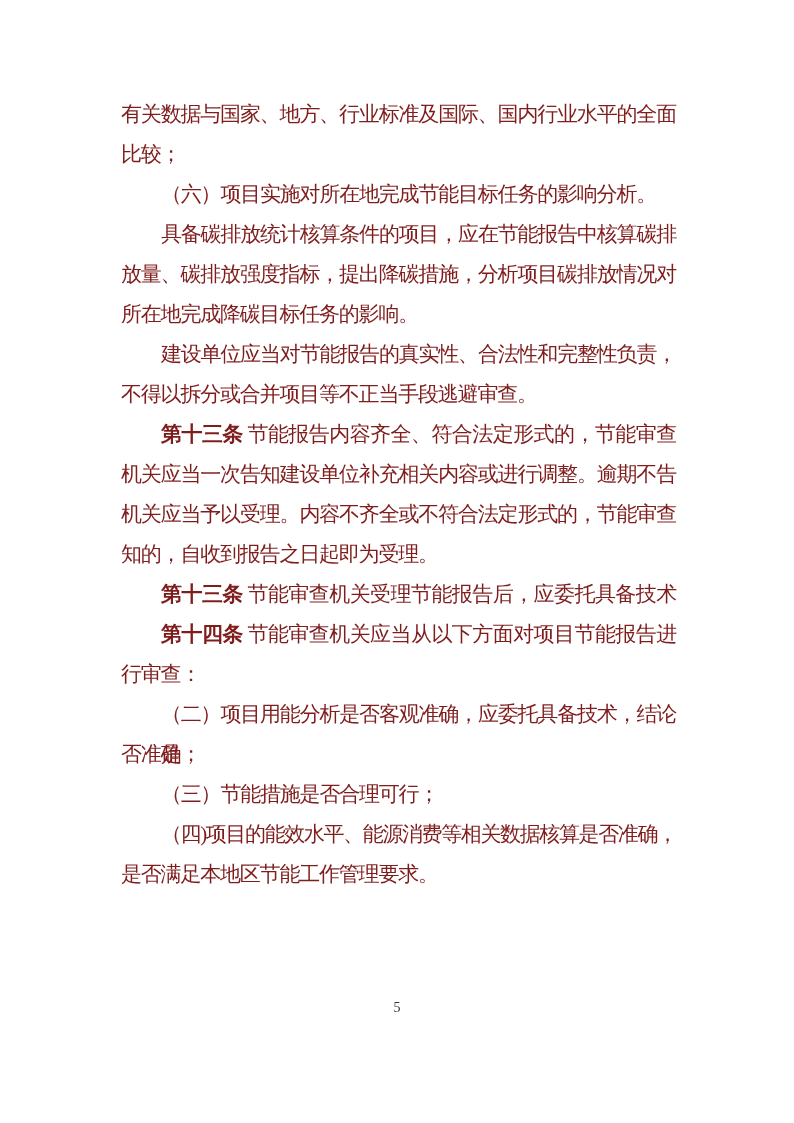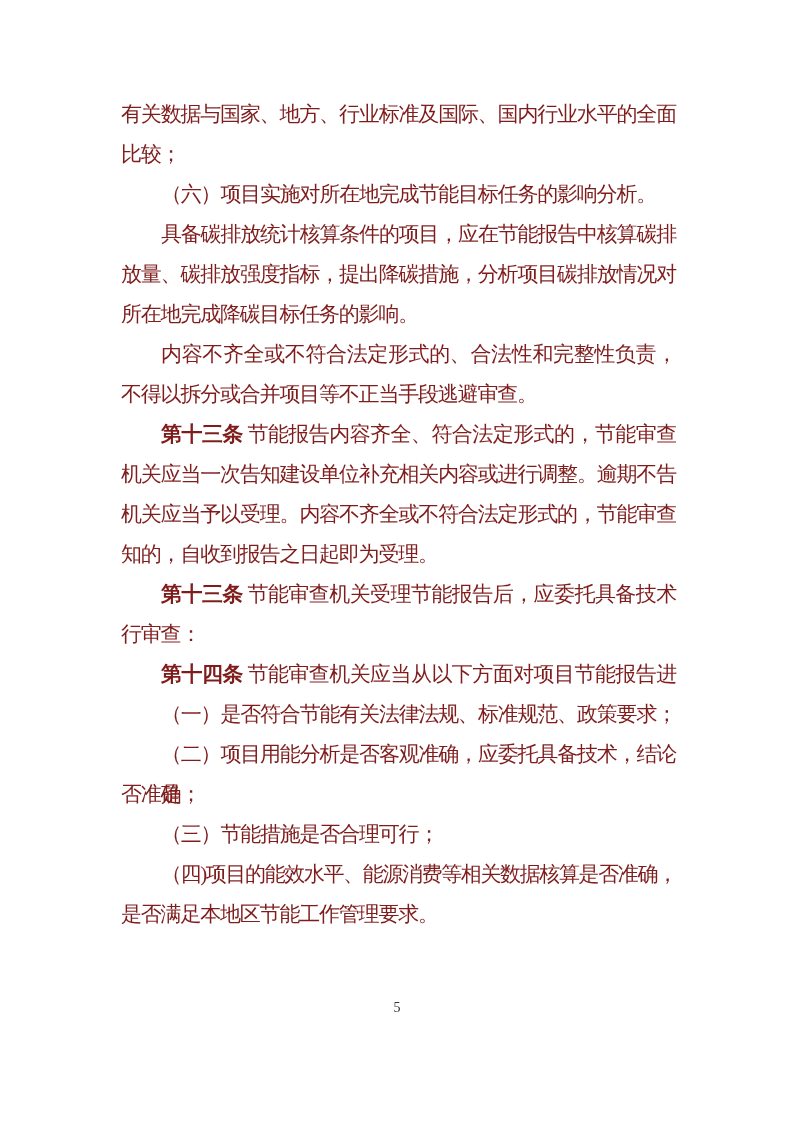--- a/index.html
+++ b/index.html
@@ -59,30 +59,29 @@
 <body>
 
 <div class="page">
   <div class="text-block" id="text-block">
       <div class="line fill">有关数据与国家、地方、行业标准及国际、国内行业水平的全面</div>
       <div class="line">比较；</div>
       <div class="line indent">（六）项目实施对所在地完成节能目标任务的影响分析。</div>
       <div class="line indent fill">具备碳排放统计核算条件的项目，应在节能报告中核算碳排</div>
       <div class="line fill">放量、碳排放强度指标，提出降碳措施，分析项目碳排放情况对</div>
       <div class="line">所在地完成降碳目标任务的影响。</div>
-      <div class="line indent fill">内容不齐全或不符合法定形式的、合法性和完整性负责，</div>
+      <div class="line indent fill">建设单位应当对节能报告的真实性、合法性和完整性负责，</div>
       <div class="line">不得以拆分或合并项目等不正当手段逃避审查。</div>
       <div class="line indent fill"><b>第十三条</b><span> 节能报告内容齐全、符合法定形式的，节能审查</span></div>
       <div class="line fill">机关应当一次告知建设单位补充相关内容或进行调整。逾期不告</div>
       <div class="line fill">机关应当予以受理。内容不齐全或不符合法定形式的，节能审查</div>
       <div class="line">知的，自收到报告之日起即为受理。</div>
       <div class="line indent fill"><b>第十三条</b><span> 节能审查机关受理节能报告后，应委托具备技术</span></div>
+      <div class="line indent fill"><b>第十四条</b><span> 节能审查机关应当从以下方面对项目节能报告进</span></div>
       <div class="line">行审查：</div>
-      <div class="line indent fill"><b>第十四条</b><span> 节能审查机关应当从以下方面对项目节能报告进</span></div>
-      <div class="line indent fill">（一）是否符合节能有关法律法规、标准规范、政策要求；</div>
       <div class="line indent fill">（二）项目用能分析是否客观准确，应委托具备技术，结论是</div>
       <div class="line">否准确；</div>
       <div class="line indent">（三）节能措施是否合理可行；</div>
       <div class="line indent fill tight">（四)项目的能效水平、能源消费等相关数据核算是否准确，</div>
       <div class="line">是否满足本地区节能工作管理要求。</div>
     </div>
   <div class="page-number">5</div>
 </div>
 
 </body></html>

